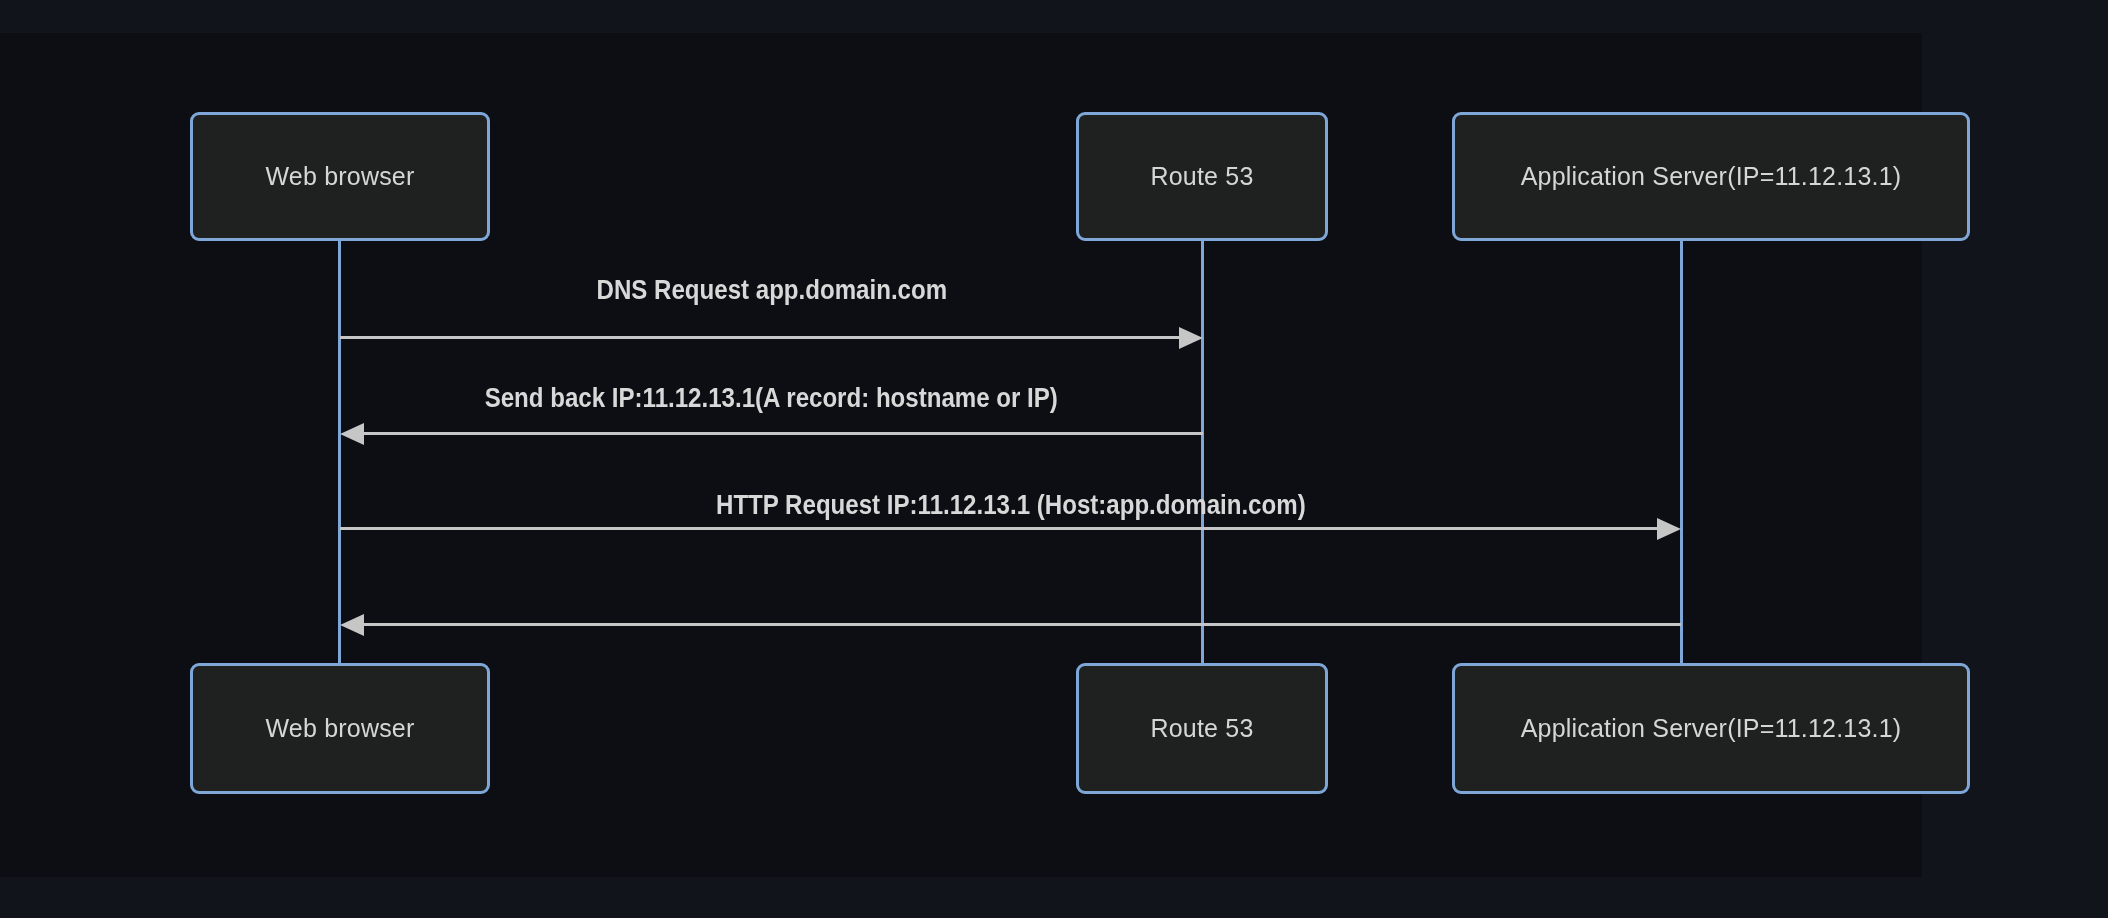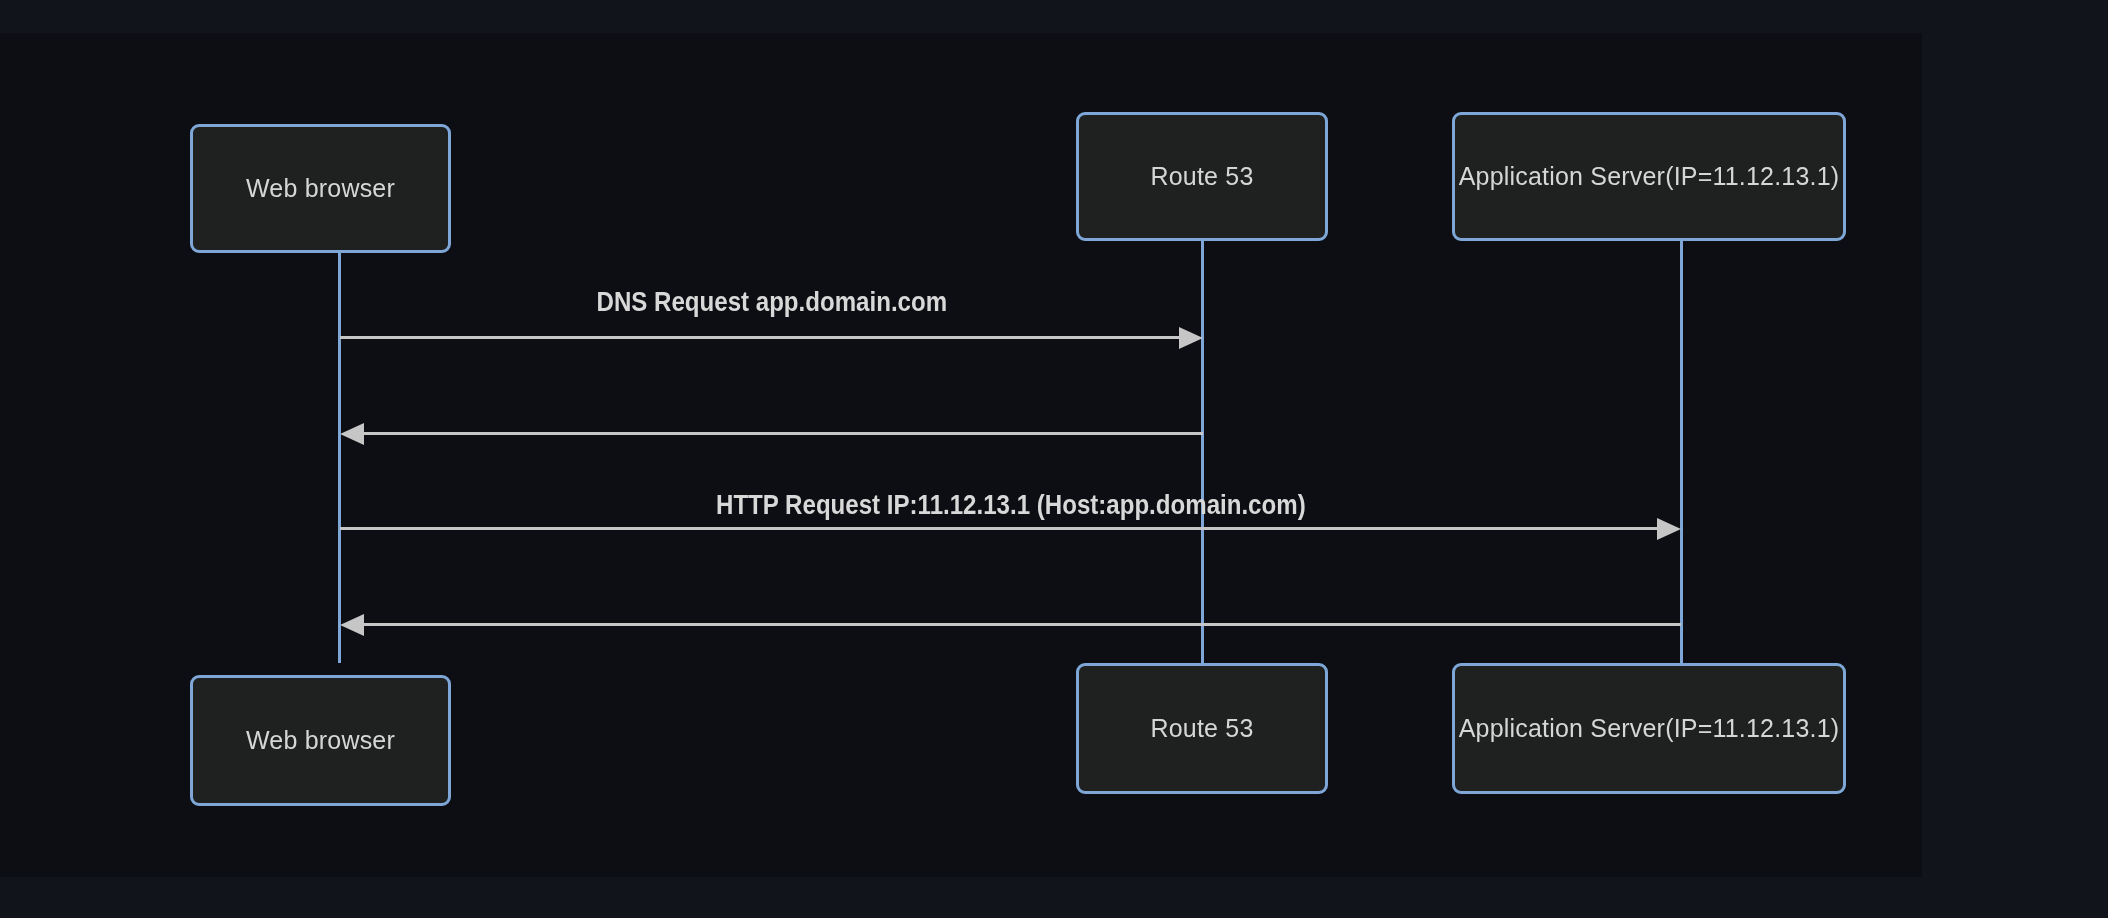--- a/index.html
+++ b/index.html
@@ -46,41 +46,41 @@
     display: flex;
     align-items: center;
     justify-content: center;
     color: #d6d6d6;
     font-size: 25px;
     letter-spacing: 0.2px;
     white-space: nowrap;
   }
   .actor.top    { top: 112px; }
   .actor.bottom { top: 663px; height: 131px; }
-  .actor.browser   { left: 190px;  width: 261px; margin-top: 12px; }
+  .actor.browser   { left: 190px;  width: 300px; }
   .actor.route53   { left: 1076px; width: 252px; }
-  .actor.appserver { left: 1452px; width: 394px; }
+  .actor.appserver { left: 1452px; width: 518px; }
 
   
   .msg-label {
     position: absolute;
     height: 36px;
     line-height: 36px;
     text-align: center;
     color: #d8d8d8;
     font-size: 28px;
     font-weight: 700;
     white-space: nowrap;
   }
   .msg-label .cond {
     display: inline-block;
     transform: scaleX(0.86);
     transform-origin: center;
   }
-  .m1 { left: 340px; width: 863px;  top: 284px; }
+  .m1 { left: 340px; width: 863px;  top: 272px; }
   .m2 { left: 340px; width: 863px;  top: 380px; }
   .m3 { left: 340px; width: 1341px; top: 487px; }
   .m4 { left: 340px; width: 1341px; top: 571px; }
 
   
   .msg-line {
     position: absolute;
     height: 3px;
     background: #c6c6c6;
   }
@@ -133,20 +133,23 @@
   <div class="actor bottom appserver">
     <span>Application Server(IP=11.12.13.1)</span>
   </div>
 
   <div class="msg-label m1">
     <span class="cond">DNS Request app.domain.com</span>
   </div>
   <div class="msg-line line1"></div>
   <div class="arrow right a1"></div>
 
+  <div class="msg-label m2">
+    <span class="cond">Send back IP:11.12.13.1(A record: hostname or IP)</span>
+  </div>
   <div class="msg-line line2"></div>
   <div class="arrow left a2"></div>
 
   <div class="msg-label m3">
     <span class="cond">HTTP Request IP:11.12.13.1 (Host:app.domain.com)</span>
   </div>
   <div class="msg-line line3"></div>
   <div class="arrow right a3"></div>
 
   <div class="msg-line line4"></div>

